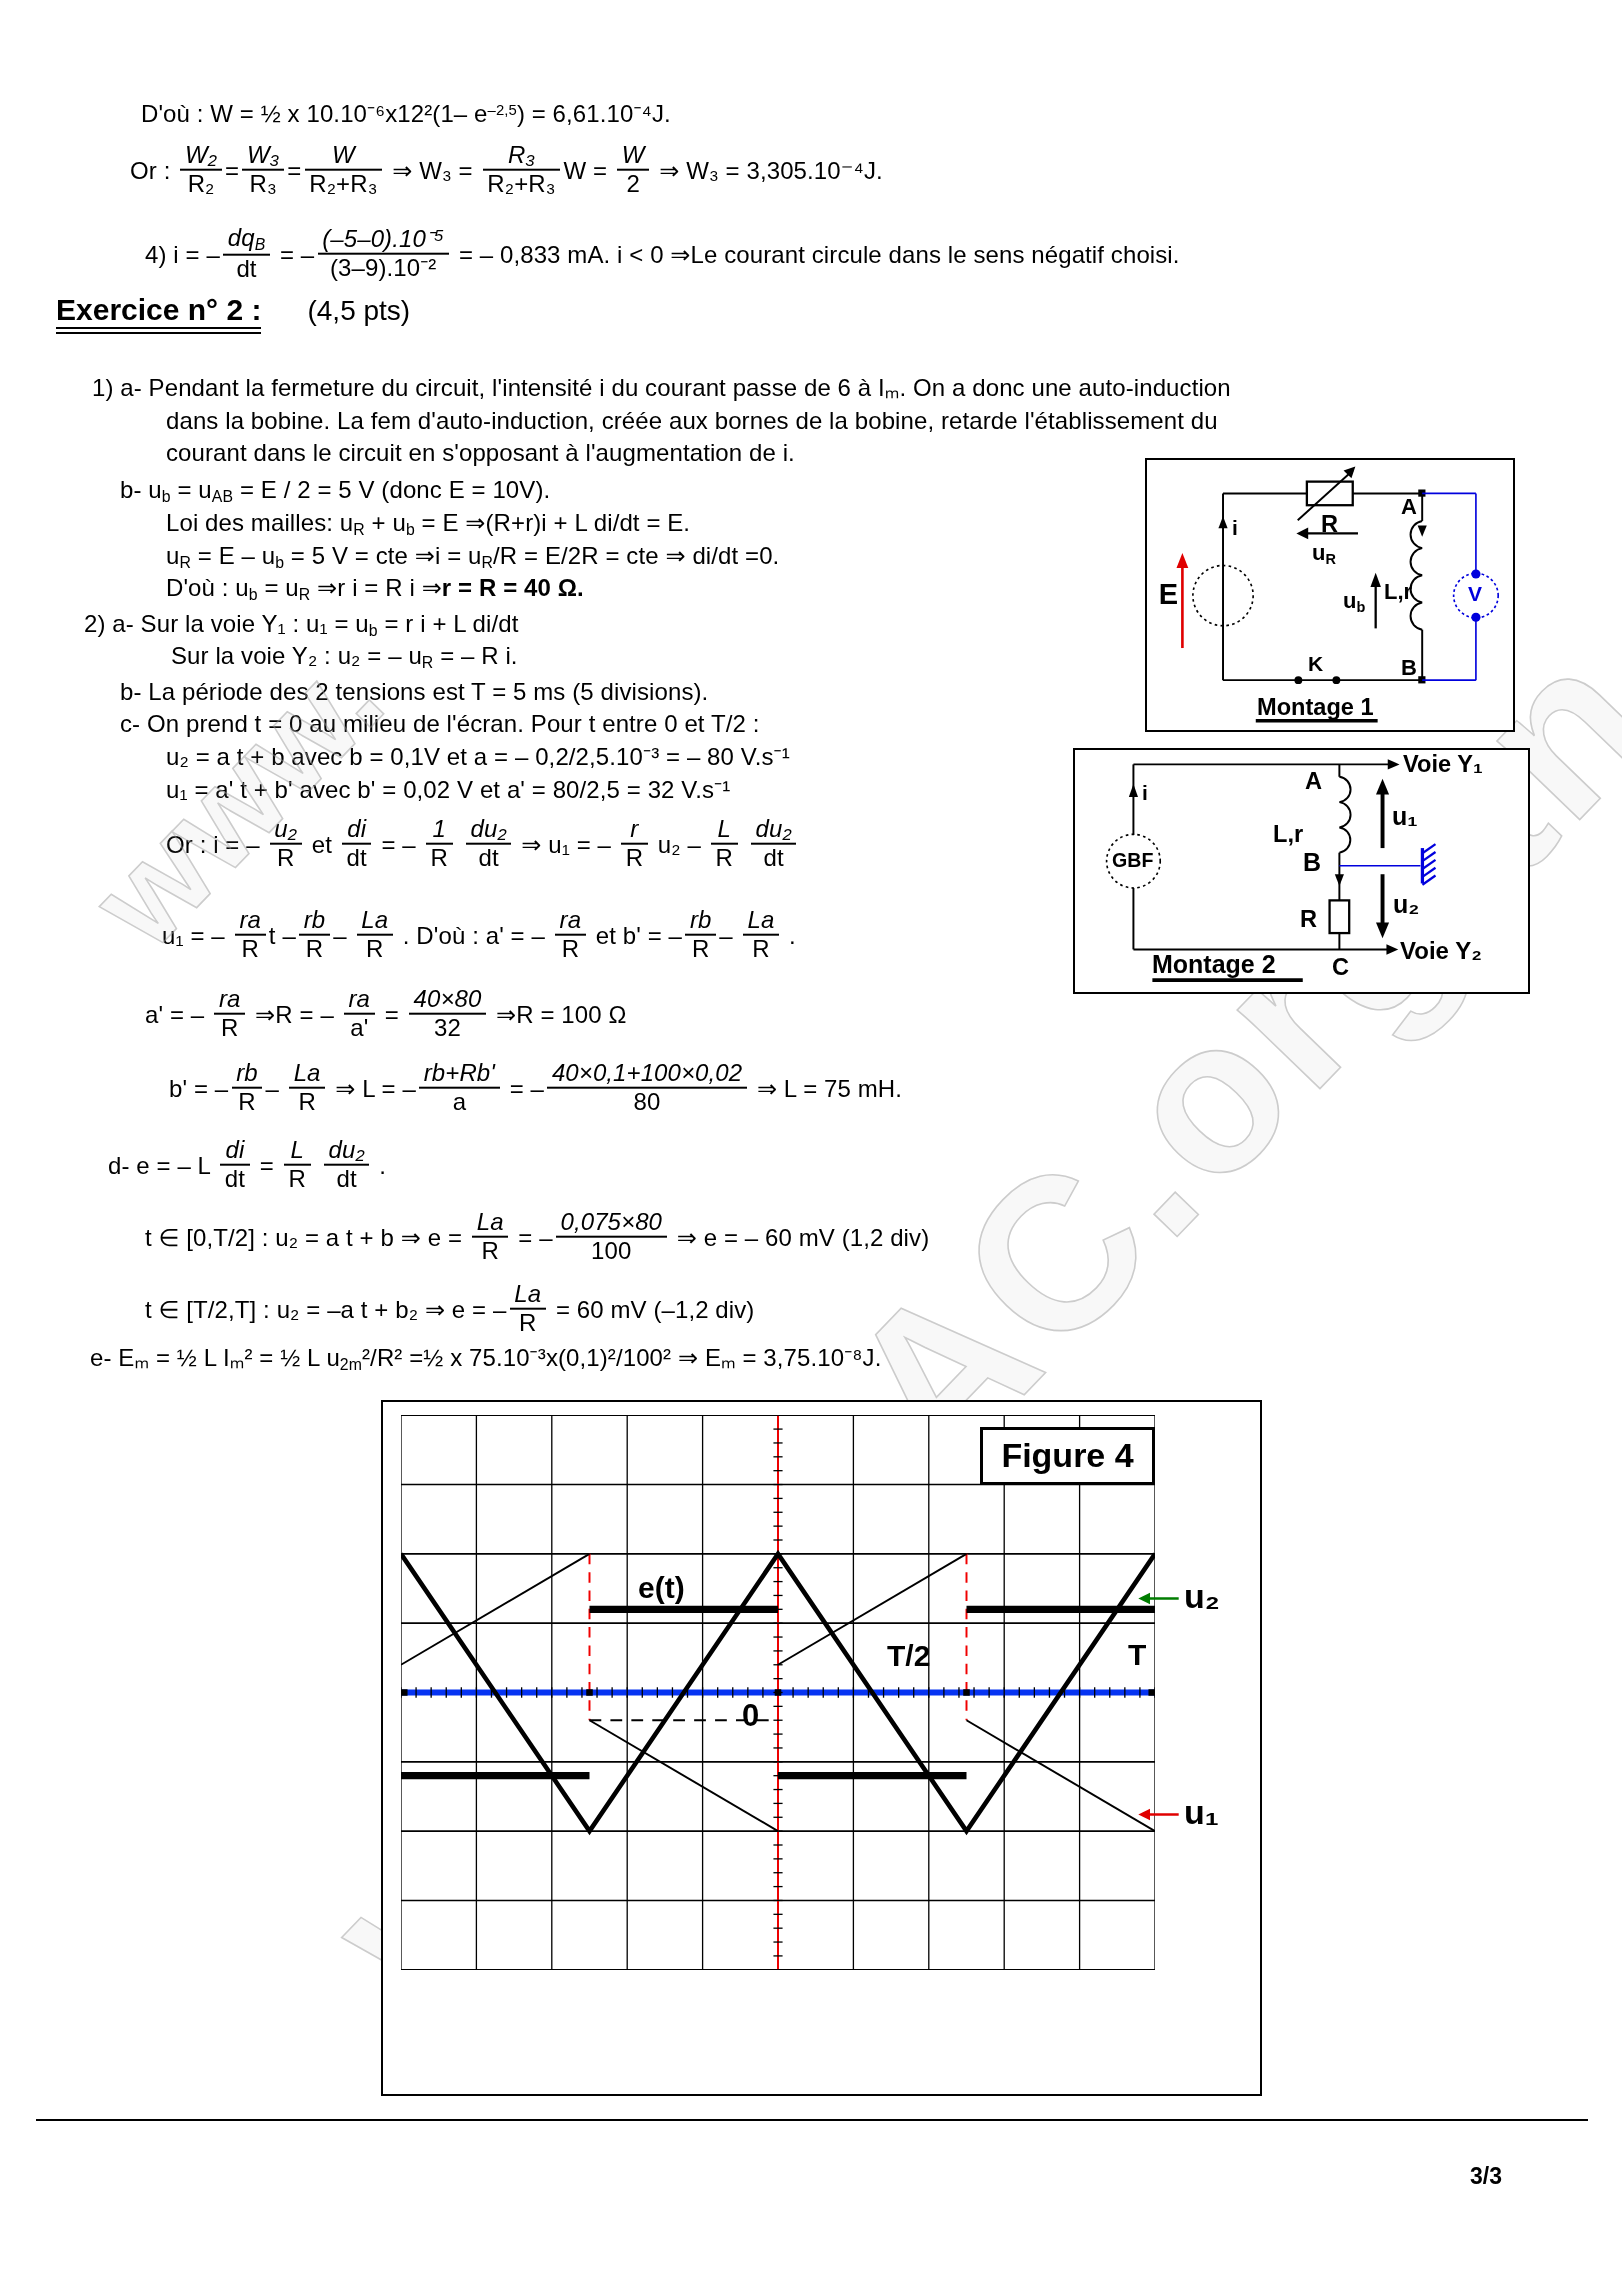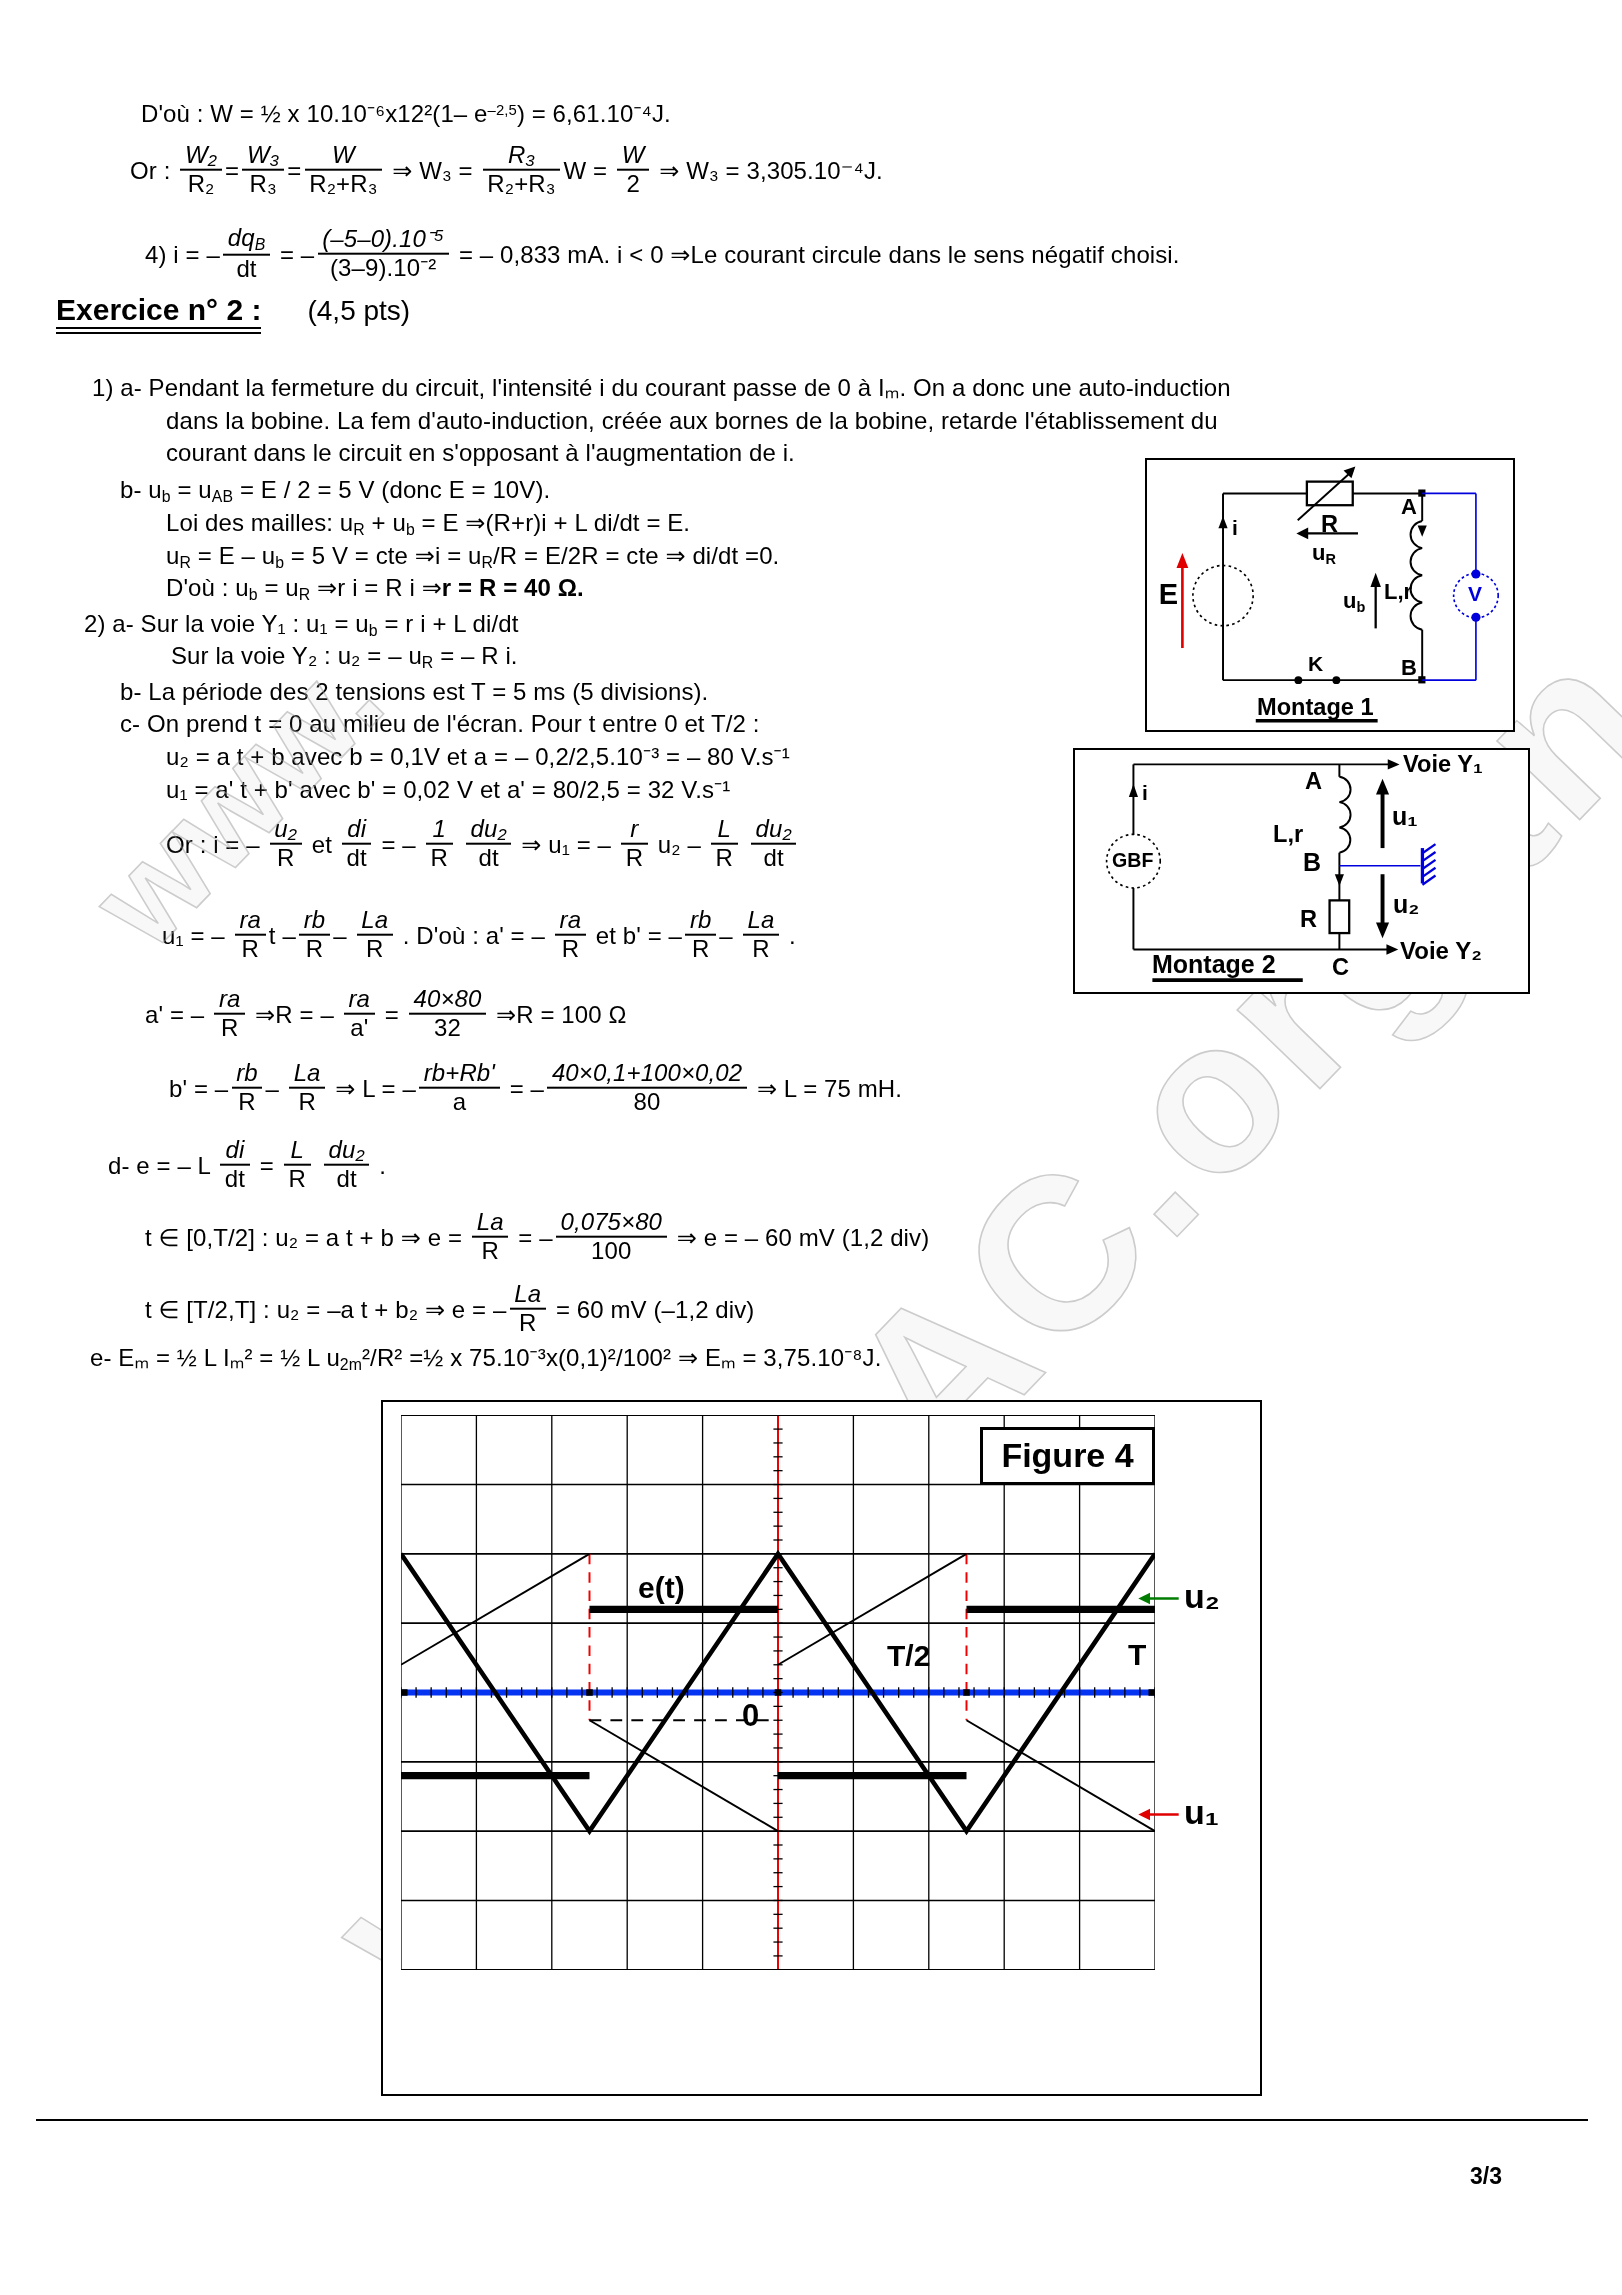--- a/index.html
+++ b/index.html
@@ -42,21 +42,21 @@
 <div class="wm" id="wm-frag">www.</div>
 
 <div class="ln" style="left:141px;top:99px">D'où : W = ½ x 10.10⁻⁶x12²(1– e<sup>–2,5</sup>) = 6,61.10⁻⁴J.</div>
 <div class="ln" style="left:130px;top:145px">Or : <span class="fr"><span class="n">W₂</span><span class="d">R₂</span></span>=<span class="fr"><span class="n">W₃</span><span class="d">R₃</span></span>=<span class="fr"><span class="n">W</span><span class="d">R₂+R₃</span></span> ⇒ W₃ = <span class="fr"><span class="n">R₃</span><span class="d">R₂+R₃</span></span>W = <span class="fr"><span class="n">W</span><span class="d">2</span></span> ⇒ W₃ = 3,305.10⁻⁴J.</div>
 <div class="ln" style="left:145px;top:228px">4) i = –<span class="fr"><span class="n">dq<sub>B</sub></span><span class="d">dt</span></span> = –<span class="fr"><span class="n">(–5–0).10⁻⁵</span><span class="d">(3–9).10⁻²</span></span> = – 0,833 mA. i &lt; 0 ⇒Le courant circule dans le sens négatif choisi.</div>
 
 <div class="exo">
   <span class="t">Exercice n° 2 :</span><span class="pts">(4,5 pts)</span>
 </div>
 
-<div class="ln" style="left:92px;top:373px">1) a- Pendant la fermeture du circuit, l'intensité i du courant passe de 0 à Iₘ. On a donc une auto-induction</div>
+<div class="ln" style="left:92px;top:373px">1) a- Pendant la fermeture du circuit, l'intensité i du courant passe de 6 à Iₘ. On a donc une auto-induction</div>
 <div class="ln" style="left:166px;top:406px">dans la bobine. La fem d'auto-induction, créée aux bornes de la bobine, retarde l'établissement du</div>
 <div class="ln" style="left:166px;top:438px">courant dans le circuit en s'opposant à l'augmentation de i.</div>
 <div class="ln" style="left:120px;top:475px">b-  u<sub>b</sub> = u<sub>AB</sub> = E / 2 = 5 V (donc E = 10V).</div>
 <div class="ln" style="left:166px;top:508px">Loi des mailles: u<sub>R</sub> + u<sub>b</sub> = E ⇒(R+r)i + L di/dt = E.</div>
 <div class="ln" style="left:166px;top:541px">u<sub>R</sub> = E – u<sub>b</sub> = 5 V = cte ⇒i = u<sub>R</sub>/R = E/2R = cte ⇒ di/dt =0.</div>
 <div class="ln" style="left:166px;top:573px">D'où : u<sub>b</sub> = u<sub>R</sub> ⇒r i = R i ⇒<b>r = R = 40 Ω.</b></div>
 <div class="ln" style="left:84px;top:609px">2)  a-  Sur la voie Y₁ :  u₁ = u<sub>b</sub> = r i + L di/dt</div>
 <div class="ln" style="left:171px;top:641px">Sur la voie Y₂ :  u₂ = – u<sub>R</sub> = – R i.</div>
 <div class="ln" style="left:120px;top:677px">b-  La période des 2 tensions est T = 5 ms (5 divisions).</div>
 <div class="ln" style="left:120px;top:709px">c-  On prend t = 0 au milieu de l'écran. Pour t entre 0 et T/2 :</div>

